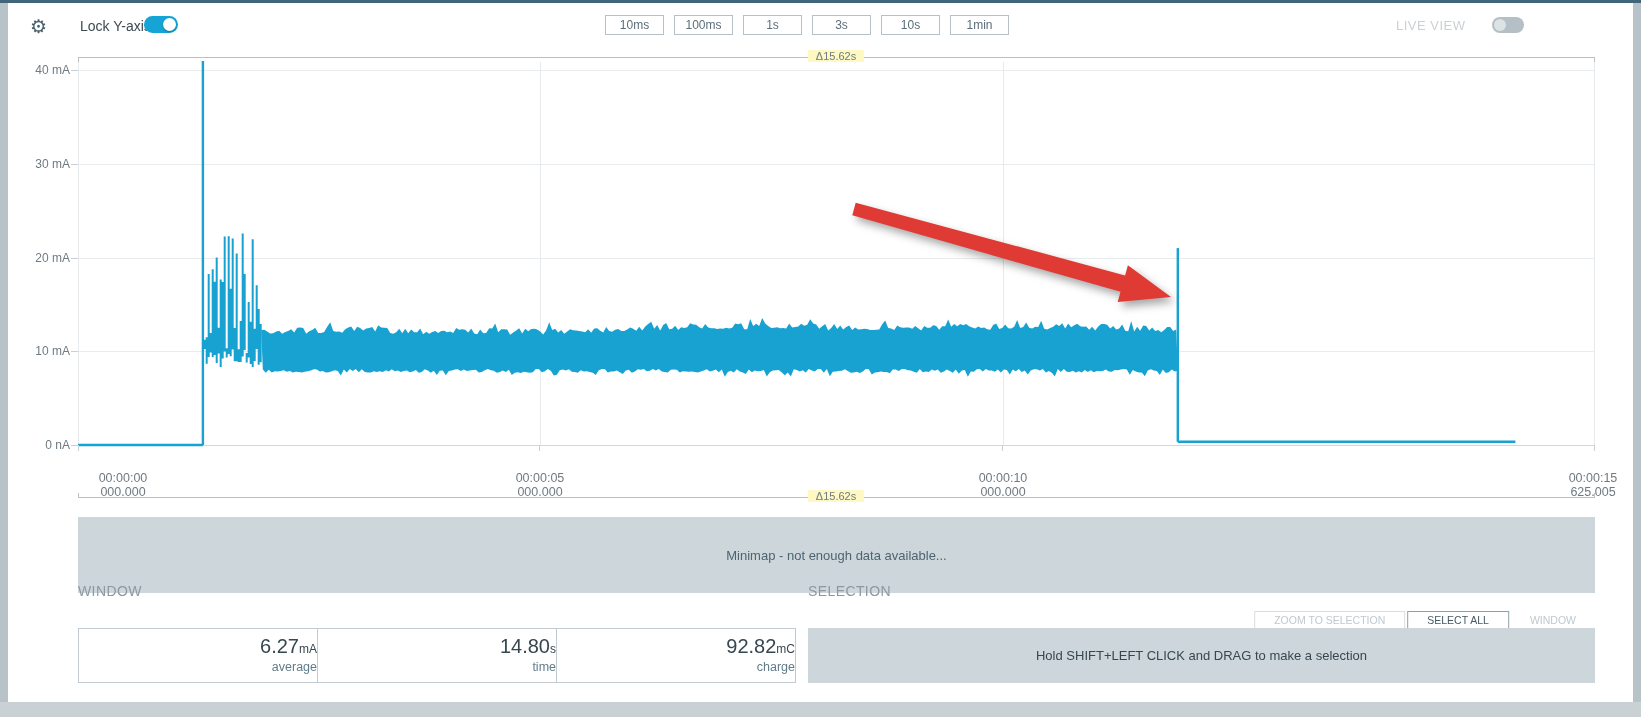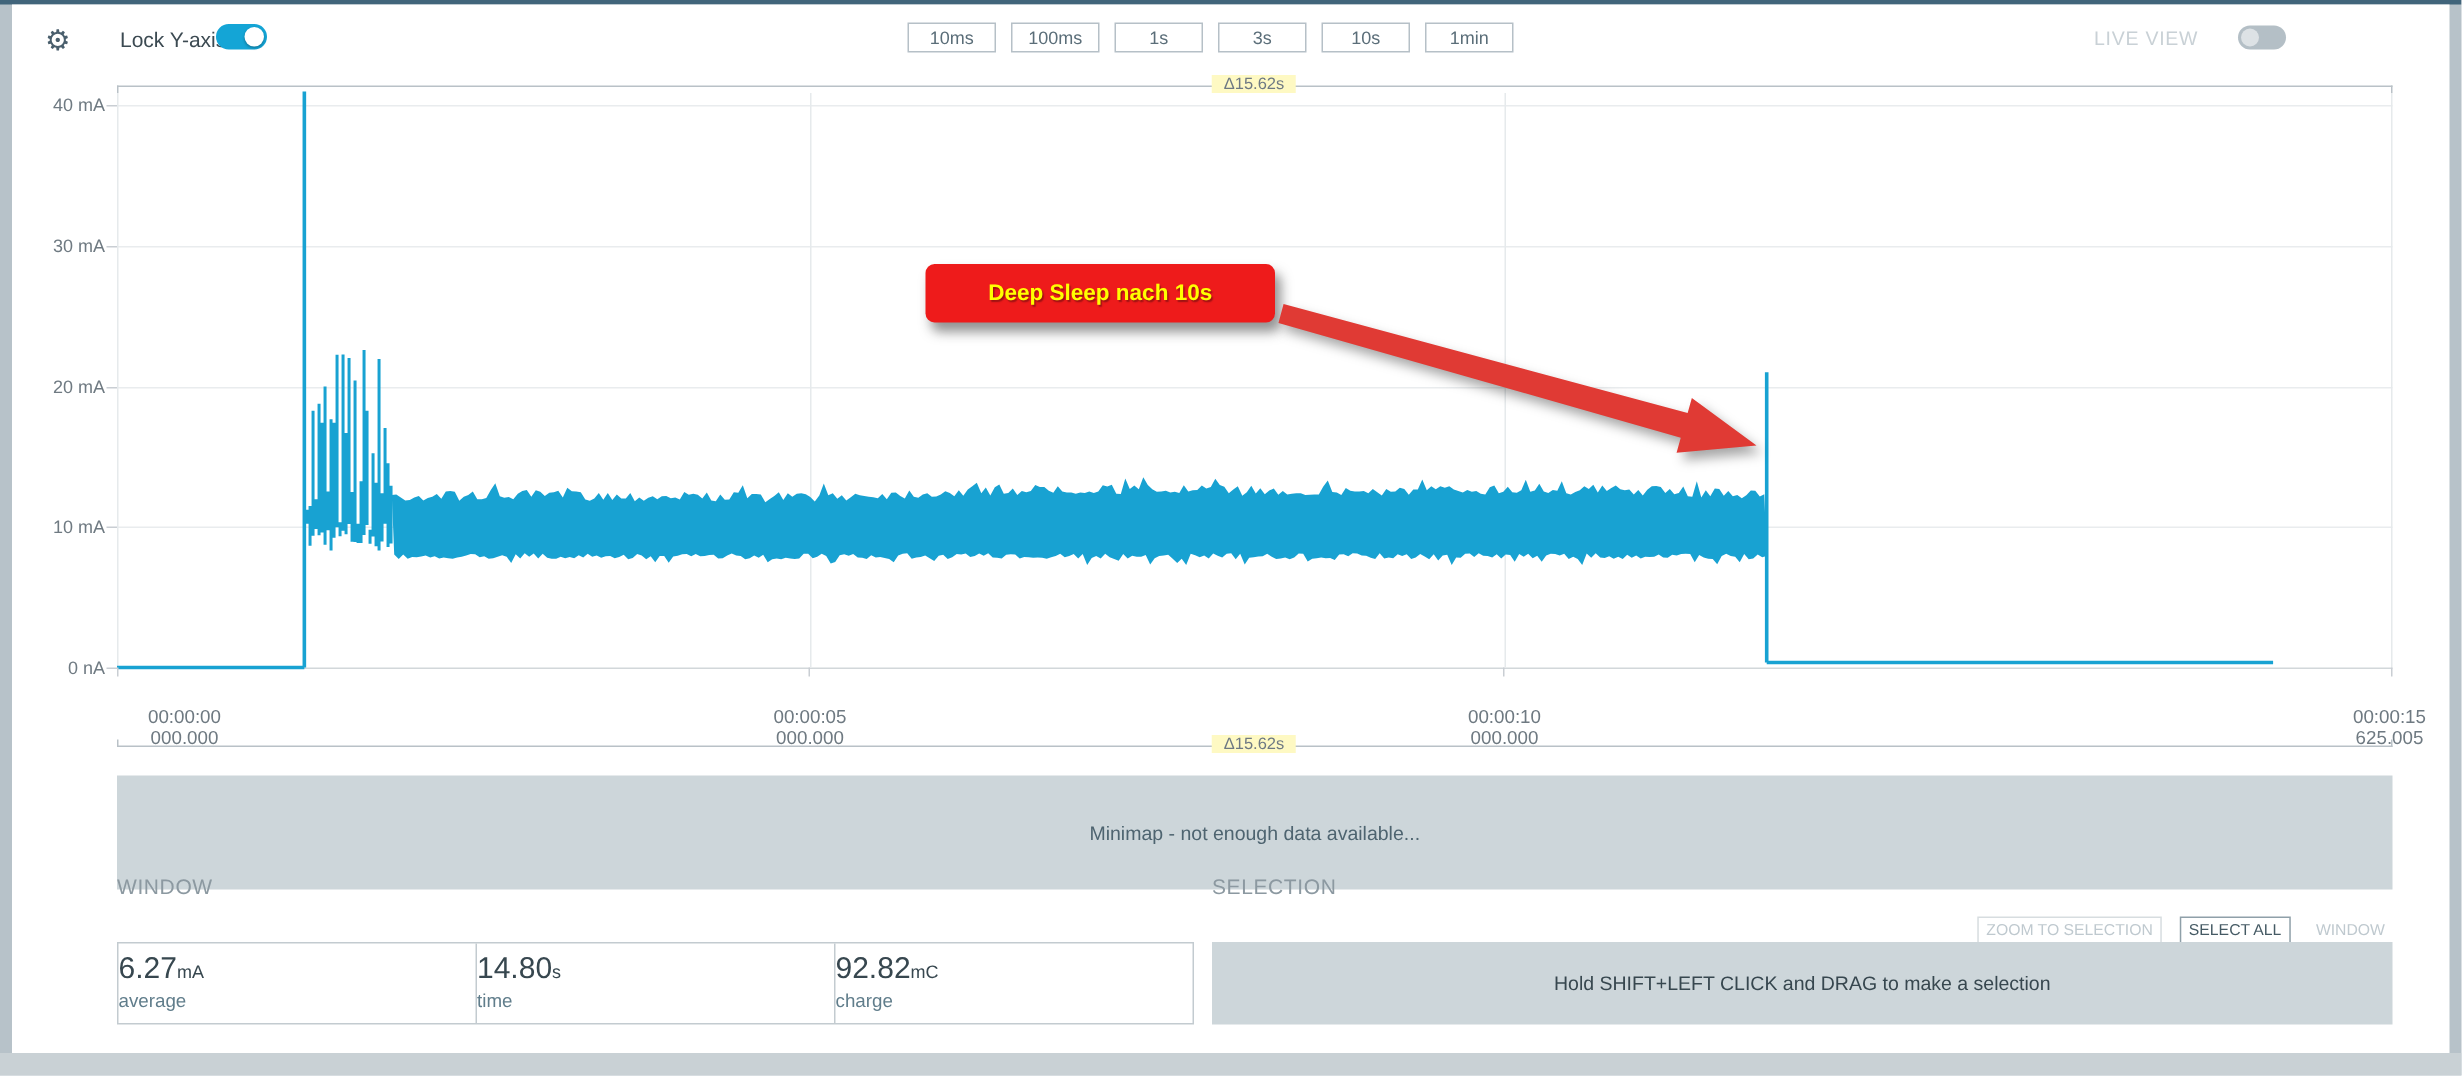--- a/index.html
+++ b/index.html
@@ -48,27 +48,27 @@
            text-align:center;line-height:39px;text-shadow:1px 1px 1px rgba(0,0,0,.35)}
   .arrow-svg{position:absolute;left:768px;top:136px;filter:drop-shadow(4px 5px 4px rgba(0,0,0,.35))}
 
   
   .minimap{position:absolute;left:70px;top:514px;width:1517px;height:76px;background:#cdd6da;
            display:flex;align-items:center;justify-content:center;font-size:13px;color:#4e6470}
 
   
   .panel-title{position:absolute;top:580px;font-size:14px;letter-spacing:.4px;color:#8c99a1}
   .stats-box{position:absolute;left:70px;top:625px;width:718px;height:55px;border:1px solid #c3cbd0;background:#fff;display:flex}
-  .stat-cell{flex:1;text-align:left;padding-top:6px;border-left:1px solid #c3cbd0}
+  .stat-cell{flex:1;text-align:right;padding-top:6px;border-left:1px solid #c3cbd0}
   .stat-cell:first-child{border-left:none}
   .stat-value{font-size:20px;color:#37474f}
   .stat-unit{font-size:12px;color:#37474f}
   .stat-label{font-size:12.5px;color:#607d8b;margin-top:2px}
   .sel-btns{position:absolute;top:608px;left:1587px;transform:translateX(-100%);display:flex;align-items:center;white-space:nowrap}
-  .sel-btn{font-size:10.5px;padding:2px 5px;margin-left:12px;background:#fff;cursor:pointer}
+  .sel-btn{font-size:10.5px;padding:2px 19px;margin-left:2px;background:#fff;cursor:pointer}
   .sel-btn.disabled{border:1px solid #d7dde0;color:#bfc9cf}
   .sel-btn.enabled{border:1px solid #8fa0a9;color:#455a64}
   .sel-btn.plain{border:none;color:#bfc9cf}
   .sel-box{position:absolute;left:800px;top:625px;width:787px;height:55px;background:#cdd6da;
            display:flex;align-items:center;justify-content:center;font-size:13px;color:#37474f}
 </style>
 </head>
 <body>
 
 <div class="top-edge"></div>
@@ -125,21 +125,20 @@
 
     <svg id="waveform-svg" class="wave-svg" width="1517" height="390">
         <line x1="0" y1="386" x2="124.9" y2="386" stroke="#18a2d2" stroke-width="2.4"></line>
         <line x1="124.9" y1="386" x2="124.9" y2="2" stroke="#18a2d2" stroke-width="2.4"></line>
         <path d="M126.7 290.1L126.7 280.8M128.7 304.8L128.7 278.3M130.7 298.1L130.7 214.9M132.7 293.6L132.7 273.9M134.7 297.9L134.7 210.2M136.7 296L136.7 222.8M138.7 304.1L138.7 198.6M140.7 294.5L140.7 268.7M142.7 308L142.7 220.5M144.7 299.5L144.7 222.9M146.7 292.5L146.7 177.5M148.7 298.5L148.7 289.2M150.7 294.9L150.7 177.3M152.7 297.2L152.7 229.7M154.7 290.4L154.7 179.6M156.7 302.2L156.7 269M158.7 302.3L158.7 194.6M160.7 303L160.7 290.2M162.7 303L162.7 261.9M164.7 297.6L164.7 174.4M166.7 291L166.7 214.9M168.7 303.5L168.7 294.1M170.7 298.6L170.7 243.1M172.7 305.1L172.7 262.8M174.7 308L174.7 180.3M176.7 302L176.7 269.8M178.7 290.1L178.7 226.3M180.7 305.7L180.7 249.9M182.7 303.3L182.7 264.9" stroke="#18a2d2" stroke-width="2" fill="none"></path>
         <polygon points="183.2,271.0 186.2,270.7 189.2,272.6 192.2,274.6 195.2,274.3 198.2,272.6 201.2,271.7 204.2,274.7 207.2,273.0 210.2,272.1 213.2,270.3 216.2,273.5 219.2,268.7 222.2,268.4 225.2,268.9 228.2,274.8 231.2,272.2 234.2,271.0 237.2,268.7 240.2,273.9 243.2,273.9 246.2,273.0 249.2,267.7 252.2,263.2 255.2,271.9 258.2,272.8 261.2,272.4 264.2,273.8 267.2,270.2 270.2,268.4 273.2,267.6 276.2,272.1 279.2,267.8 282.2,268.9 285.2,271.6 288.2,269.5 291.2,269.1 294.2,268.1 297.2,272.6 300.2,266.2 303.2,268.5 306.2,268.7 309.2,269.1 312.2,274.0 315.2,274.8 318.2,273.3 321.2,269.7 324.2,274.2 327.2,269.7 330.2,274.3 333.2,270.6 336.2,273.3 339.2,273.3 342.2,269.6 345.2,275.2 348.2,272.7 351.2,274.8 354.2,272.9 357.2,271.9 360.2,273.9 363.2,271.9 366.2,271.7 369.2,273.2 372.2,272.6 375.2,274.0 378.2,269.0 381.2,270.8 384.2,270.2 387.2,270.8 390.2,273.4 393.2,269.4 396.2,274.6 399.2,275.2 402.2,270.6 405.2,274.2 408.2,274.0 411.2,269.2 414.2,269.5 417.2,264.5 420.2,273.2 423.2,270.3 426.2,270.3 429.2,270.6 432.2,275.8 435.2,273.6 438.2,271.6 441.2,269.2 444.2,274.4 447.2,269.8 450.2,272.2 453.2,270.1 456.2,269.8 459.2,270.5 462.2,272.4 465.2,275.4 468.2,271.3 471.2,263.3 474.2,271.1 477.2,269.8 480.2,273.5 483.2,271.1 486.2,274.7 489.2,272.5 492.2,270.2 495.2,271.2 498.2,271.6 501.2,272.1 504.2,272.5 507.2,273.2 510.2,270.3 513.2,273.8 516.2,269.5 519.2,269.3 522.2,271.7 525.2,273.4 528.2,268.0 531.2,272.1 534.2,272.8 537.2,270.7 540.2,269.9 543.2,272.1 546.2,272.0 549.2,270.6 552.2,268.5 555.2,269.7 558.2,271.8 561.2,267.8 564.2,271.5 567.2,267.4 570.2,265.1 573.2,262.8 576.2,269.8 579.2,266.0 582.2,271.4 585.2,265.9 588.2,264.0 591.2,270.2 594.2,269.7 597.2,266.7 600.2,271.0 603.2,268.3 606.2,269.1 609.2,268.3 612.2,264.3 615.2,265.6 618.2,265.7 621.2,268.2 624.2,269.5 627.2,265.1 630.2,268.6 633.2,269.3 636.2,269.3 639.2,270.1 642.2,269.4 645.2,269.7 648.2,268.7 651.2,269.6 654.2,268.7 657.2,264.5 660.2,265.3 663.2,264.2 666.2,270.2 669.2,270.3 672.2,260.0 675.2,267.0 678.2,264.7 681.2,267.1 684.2,259.1 687.2,264.4 690.2,267.1 693.2,268.9 696.2,268.7 699.2,268.2 702.2,269.3 705.2,268.9 708.2,269.6 711.2,264.5 714.2,268.6 717.2,267.9 720.2,267.6 723.2,264.7 726.2,266.7 729.2,265.7 732.2,260.2 735.2,264.4 738.2,265.5 741.2,269.8 744.2,267.3 747.2,265.1 750.2,271.5 753.2,269.1 756.2,264.9 759.2,270.0 762.2,266.5 765.2,270.5 768.2,268.0 771.2,266.6 774.2,270.9 777.2,268.4 780.2,270.6 783.2,270.2 786.2,269.8 789.2,269.9 792.2,271.0 795.2,270.9 798.2,270.7 801.2,270.6 804.2,265.3 807.2,261.4 810.2,269.0 813.2,269.4 816.2,271.0 819.2,266.4 822.2,268.2 825.2,268.7 828.2,268.6 831.2,268.4 834.2,269.8 837.2,267.0 840.2,269.2 843.2,271.4 846.2,267.0 849.2,268.8 852.2,268.7 855.2,266.2 858.2,267.0 861.2,270.8 864.2,267.3 867.2,267.3 870.2,260.6 873.2,267.8 876.2,265.1 879.2,267.2 882.2,265.1 885.2,266.2 888.2,265.1 891.2,267.3 894.2,268.4 897.2,269.4 900.2,267.6 903.2,268.9 906.2,268.4 909.2,270.2 912.2,270.7 915.2,265.9 918.2,264.6 921.2,269.9 924.2,268.9 927.2,265.5 930.2,269.2 933.2,269.5 936.2,267.8 939.2,260.9 942.2,268.9 945.2,268.0 948.2,263.5 951.2,268.7 954.2,269.6 957.2,267.7 960.2,268.1 963.2,261.8 966.2,269.8 969.2,270.6 972.2,269.0 975.2,267.8 978.2,265.2 981.2,267.0 984.2,264.2 987.2,269.4 990.2,264.6 993.2,268.3 996.2,266.3 999.2,264.7 1002.2,267.2 1005.2,267.8 1008.2,267.4 1011.2,270.7 1014.2,267.7 1017.2,271.4 1020.2,267.5 1023.2,265.1 1026.2,265.0 1029.2,265.7 1032.2,269.6 1035.2,267.0 1038.2,270.5 1041.2,269.6 1044.2,265.4 1047.2,271.8 1050.2,272.2 1053.2,261.9 1056.2,272.6 1059.2,267.8 1062.2,271.8 1065.2,266.6 1068.2,267.0 1071.2,271.5 1074.2,268.4 1077.2,271.9 1080.2,271.0 1083.2,273.2 1086.2,271.1 1089.2,268.0 1092.2,268.1 1095.2,272.0 1098.2,270.5 1099.8,311.7 1096.8,312.5 1093.8,310.6 1090.8,313.3 1087.8,313.9 1084.8,310.4 1081.8,315.9 1078.8,312.1 1075.8,311.6 1072.8,310.2 1069.8,311.6 1066.8,317.2 1063.8,313.6 1060.8,313.5 1057.8,312.6 1054.8,311.0 1051.8,315.8 1048.8,310.4 1045.8,310.1 1042.8,310.4 1039.8,311.3 1036.8,310.9 1033.8,312.8 1030.8,312.6 1027.8,310.6 1024.8,312.1 1021.8,312.3 1018.8,312.1 1015.8,313.3 1012.8,311.3 1009.8,312.9 1006.8,310.9 1003.8,313.6 1000.8,312.2 997.8,313.5 994.8,311.8 991.8,313.0 988.8,312.7 985.8,309.9 982.8,312.9 979.8,310.0 976.8,317.6 973.8,313.7 970.8,312.1 967.8,313.6 964.8,310.1 961.8,311.4 958.8,310.3 955.8,310.2 952.8,311.4 949.8,315.5 946.8,311.5 943.8,313.1 940.8,310.1 937.8,312.2 934.8,310.4 931.8,315.5 928.8,311.0 925.8,310.6 922.8,313.4 919.8,310.5 916.8,312.7 913.8,311.6 910.8,311.5 907.8,309.9 904.8,312.4 901.8,310.0 898.8,310.2 895.8,312.8 892.8,312.6 889.8,317.7 886.8,310.9 883.8,311.4 880.8,314.7 877.8,310.5 874.8,313.8 871.8,312.0 868.8,310.4 865.8,312.6 862.8,313.7 859.8,310.5 856.8,311.7 853.8,310.5 850.8,313.1 847.8,312.6 844.8,313.3 841.8,309.9 838.8,313.7 835.8,312.8 832.8,311.5 829.8,311.3 826.8,310.0 823.8,309.9 820.8,311.9 817.8,310.5 814.8,310.6 811.8,314.3 808.8,313.0 805.8,313.1 802.8,312.6 799.8,313.2 796.8,313.5 793.8,315.4 790.8,310.2 787.8,310.0 784.8,312.6 781.8,313.9 778.8,312.7 775.8,313.4 772.8,313.7 769.8,312.1 766.8,310.2 763.8,311.8 760.8,312.0 757.8,312.5 754.8,312.8 751.8,317.3 748.8,310.1 745.8,313.8 742.8,309.9 739.8,310.1 736.8,312.6 733.8,311.5 730.8,310.0 727.8,313.4 724.8,311.3 721.8,312.5 718.8,311.1 715.8,310.2 712.8,317.6 709.8,313.5 706.8,316.3 703.8,313.5 700.8,310.9 697.8,311.3 694.8,311.6 691.8,313.2 688.8,317.4 685.8,311.0 682.8,312.1 679.8,312.2 676.8,311.5 673.8,313.3 670.8,310.4 667.8,314.9 664.8,313.6 661.8,312.5 658.8,310.2 655.8,313.4 652.8,311.7 649.8,313.0 646.8,317.7 643.8,310.4 640.8,313.3 637.8,310.4 634.8,311.7 631.8,312.5 628.8,310.2 625.8,311.6 622.8,312.5 619.8,313.5 616.8,312.9 613.8,312.6 610.8,312.8 607.8,312.5 604.8,312.3 601.8,313.4 598.8,310.7 595.8,310.5 592.8,310.8 589.8,313.4 586.8,312.9 583.8,312.6 580.8,309.9 577.8,311.5 574.8,310.0 571.8,311.7 568.8,312.3 565.8,310.0 562.8,310.7 559.8,310.3 556.8,312.5 553.8,313.7 550.8,310.8 547.8,311.5 544.8,315.0 541.8,313.2 538.8,311.4 535.8,312.4 532.8,312.6 529.8,313.5 526.8,309.9 523.8,310.1 520.8,311.3 517.8,315.9 514.8,313.7 511.79999999999995,313.0 508.79999999999995,312.3 505.79999999999995,312.6 502.79999999999995,311.2 499.79999999999995,313.7 496.79999999999995,312.9 493.79999999999995,312.7 490.79999999999995,310.3 487.79999999999995,311.5 484.79999999999995,310.5 481.79999999999995,311.2 478.79999999999995,315.7 475.79999999999995,316.6 472.79999999999995,311.7 469.79999999999995,310.1 466.79999999999995,312.2 463.79999999999995,313.2 460.79999999999995,310.1 457.79999999999995,310.1 454.79999999999995,313.3 451.79999999999995,313.7 448.79999999999995,313.3 445.79999999999995,312.8 442.79999999999995,313.9 439.79999999999995,313.3 436.79999999999995,313.8 433.79999999999995,315.9 430.79999999999995,310.8 427.79999999999995,312.9 424.79999999999995,311.4 421.79999999999995,313.1 418.79999999999995,313.8 415.79999999999995,311.7 412.79999999999995,311.3 409.79999999999995,310.0 406.79999999999995,311.3 403.79999999999995,313.1 400.79999999999995,313.4 397.79999999999995,310.8 394.79999999999995,311.0 391.79999999999995,311.6 388.79999999999995,311.9 385.79999999999995,310.4 382.79999999999995,311.9 379.79999999999995,310.3 376.79999999999995,310.5 373.79999999999995,311.5 370.79999999999995,312.0 367.79999999999995,316.2 364.79999999999995,311.6 361.79999999999995,311.7 358.79999999999995,315.9 355.79999999999995,311.8 352.79999999999995,313.8 349.79999999999995,311.4 346.79999999999995,310.3 343.79999999999995,313.0 340.79999999999995,313.8 337.79999999999995,310.9 334.79999999999995,312.4 331.79999999999995,313.2 328.79999999999995,311.6 325.79999999999995,311.9 322.79999999999995,312.9 319.79999999999995,311.4 316.79999999999995,312.2 313.79999999999995,310.2 310.79999999999995,312.6 307.79999999999995,311.2 304.79999999999995,313.1 301.79999999999995,312.3 298.79999999999995,313.1 295.79999999999995,312.2 292.79999999999995,313.5 289.79999999999995,313.5 286.79999999999995,312.9 283.79999999999995,310.2 280.79999999999995,313.3 277.79999999999995,310.0 274.79999999999995,312.1 271.79999999999995,309.9 268.79999999999995,313.4 265.79999999999995,310.5 262.79999999999995,316.4 259.79999999999995,312.1 256.79999999999995,311.2 253.79999999999995,312.2 250.79999999999995,313.2 247.79999999999995,313.5 244.79999999999995,311.9 241.79999999999995,312.5 238.79999999999995,310.5 235.79999999999995,310.3 232.79999999999995,311.4 229.79999999999995,312.2 226.79999999999995,312.7 223.79999999999995,313.5 220.79999999999995,313.1 217.79999999999995,312.7 214.79999999999995,313.4 211.79999999999995,311.9 208.79999999999995,312.7 205.79999999999995,311.3 202.79999999999995,312.0 199.79999999999995,312.5 196.79999999999995,312.3 193.79999999999995,313.5 190.79999999999995,310.7 187.79999999999995,313.7 184.79999999999995,310.6" fill="#18a2d2"></polygon>
         <line x1="1099.8" y1="382.7" x2="1099.8" y2="189.1" stroke="#18a2d2" stroke-width="2.4"></line>
         <line x1="1099.8" y1="382.7" x2="1437.4" y2="382.7" stroke="#18a2d2" stroke-width="2.4"></line>
       </svg>
 
-    <div class="callout">Deep Sleep nach 10s</div>
     <svg class="arrow-svg" width="340" height="120">
       <polygon points="9.7,7.7 279.1,80.4 281.9,70.3 325,102 271.7,106.9 274.5,96.8 6.3,20.3" fill="#e03a34"></polygon>
     </svg>
   </div>
 
   <div class="xtick" style="left:70px"></div>
   <div class="xtick" style="left:531px"></div>
   <div class="xtick" style="left:994px"></div>
   <div class="xtick" style="left:1586px"></div>
   <div class="xlab" style="left:70px">

